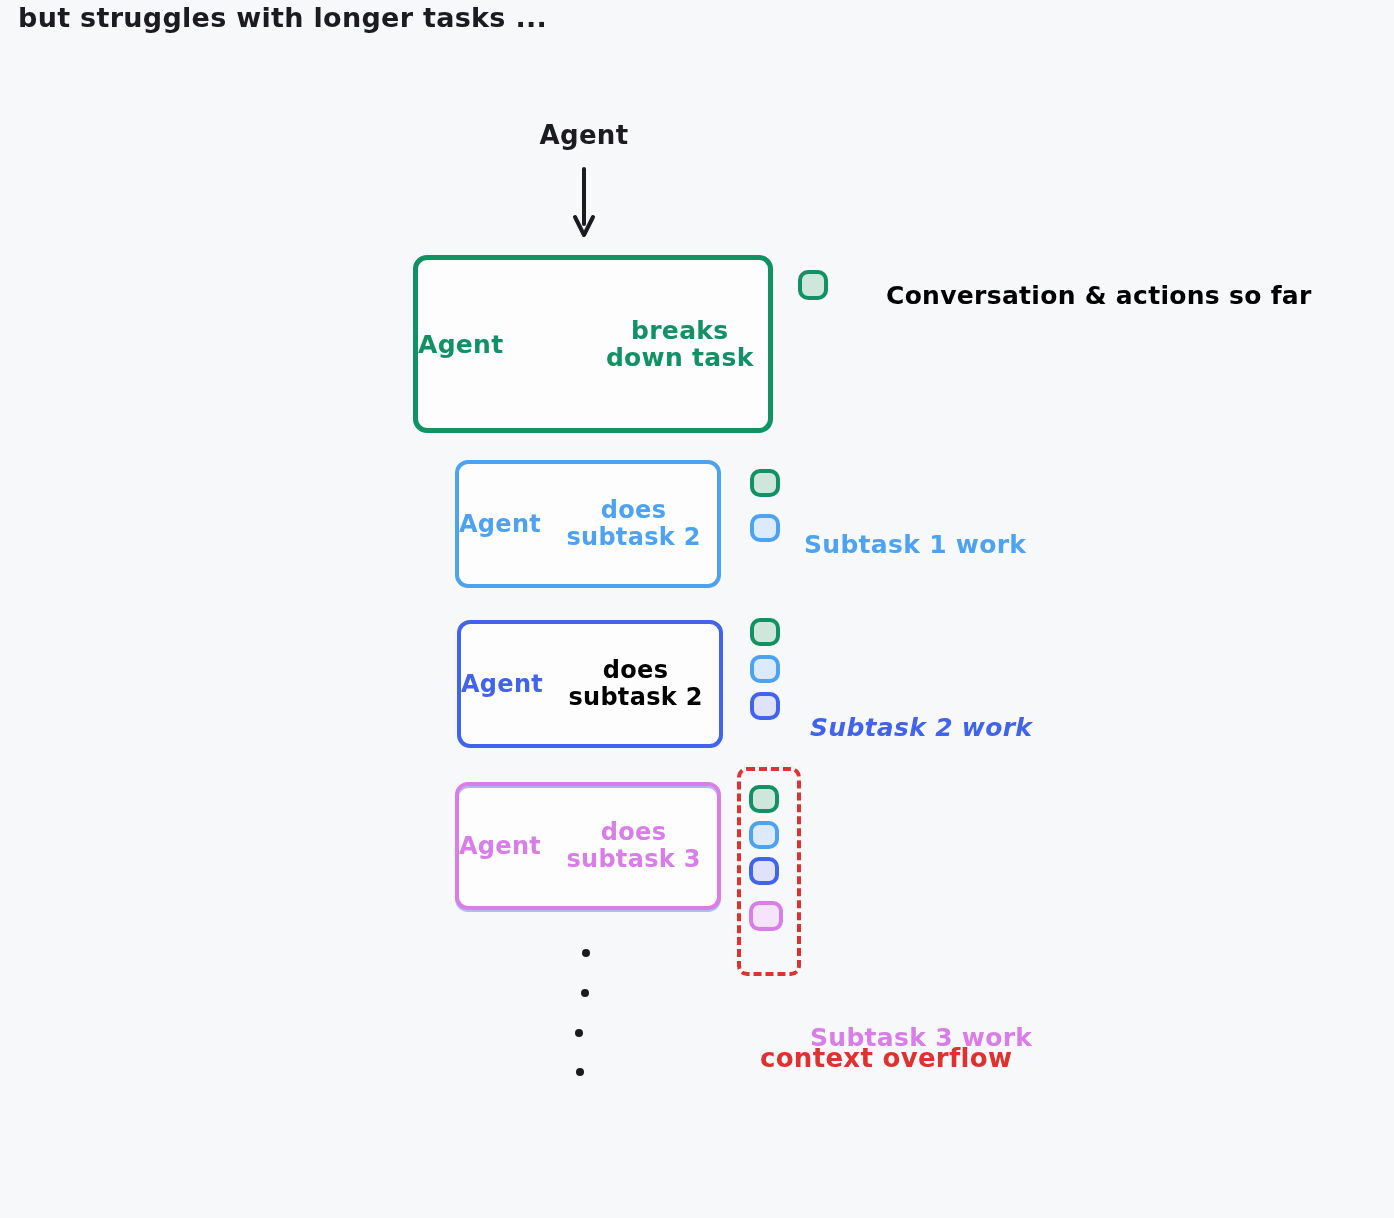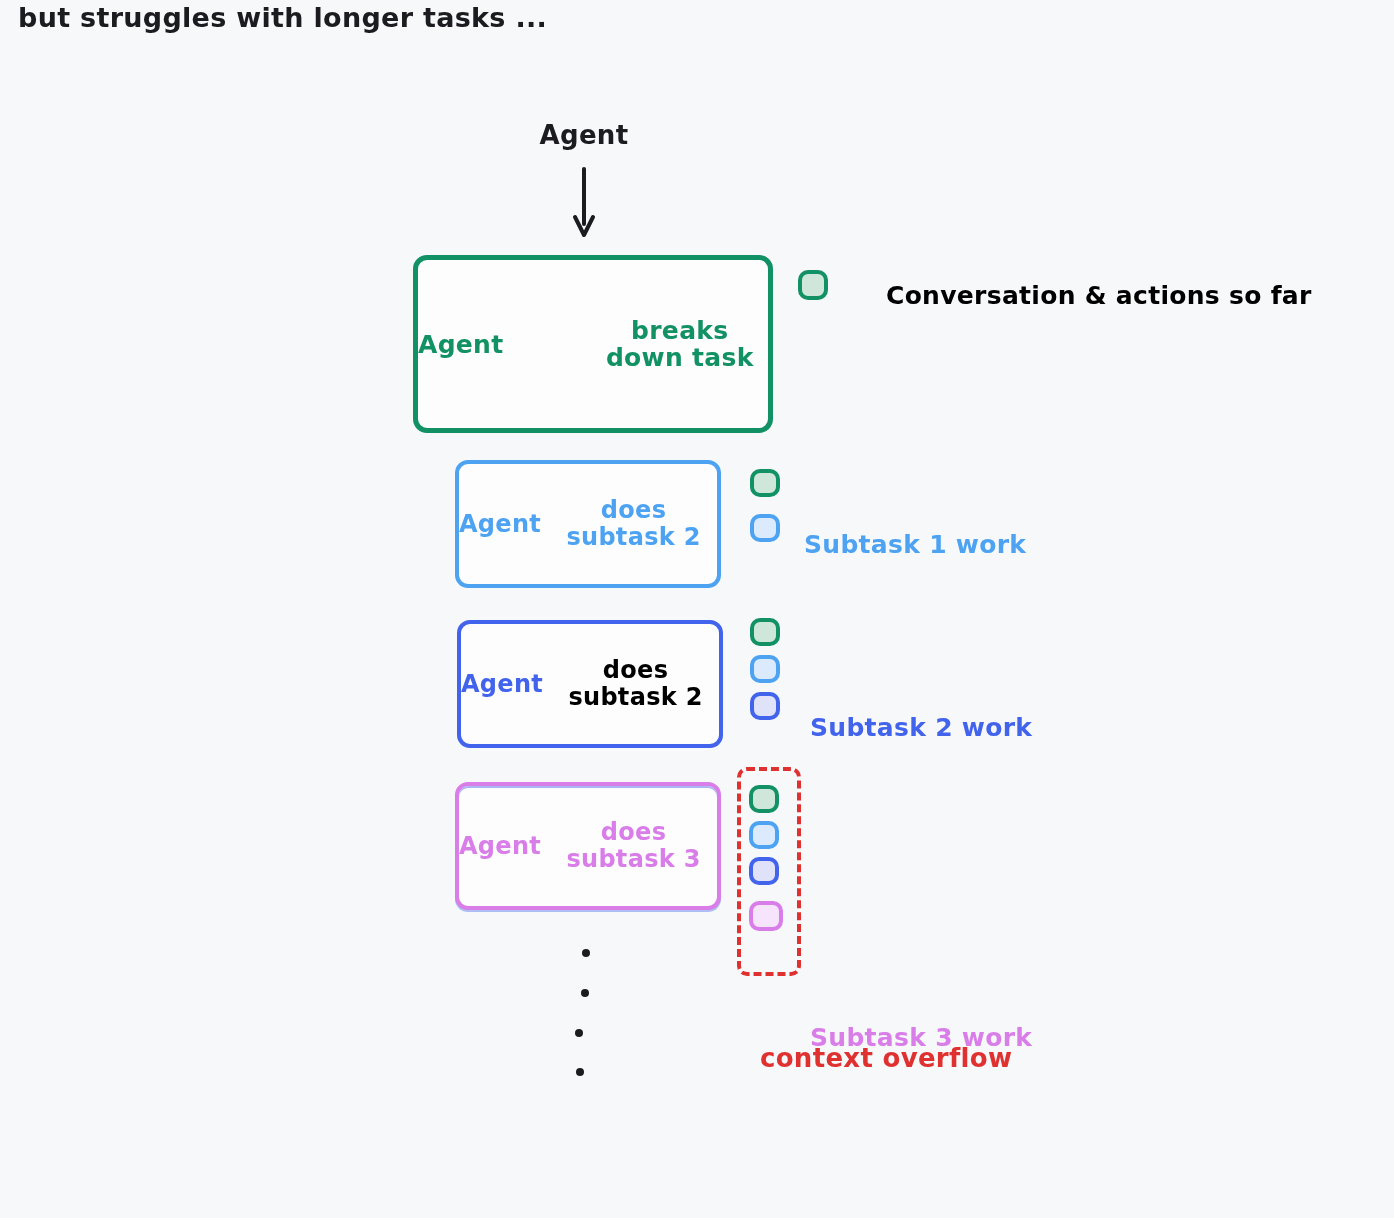--- a/index.html
+++ b/index.html
@@ -64,21 +64,21 @@
     border: 4px dashed;
     border-radius: 10px;
     display: flex; flex-direction: column;
     padding: 14px 0 0 8px;
     gap: 8px;
   }
   .chip-purple { width: 34px; height: 30px; margin-top: 8px; }
 
   .work-label { font-size: 25px; }
   .work-label-1 { left: 804px; top: 530px; }
-  .work-label-2 { left: 810px; top: 713px; }
+  .work-label-2 { left: 810px; top: 713px; font-style: italic; }
   .work-label-3 { left: 810px; top: 975px; margin-top: 48px; }
 
   .overflow-label { left: 760px; top: 1043px; font-size: 26px; }
 
   .dot { position: absolute; width: 8px; height: 8px; border-radius: 50%; }
   .dot-1 { left: 582px; top: 949px; }
   .dot-2 { left: 581px; top: 989px; }
   .dot-3 { left: 575px; top: 1029px; }
   .dot-4 { left: 576px; top: 1068px; }
 </style>

